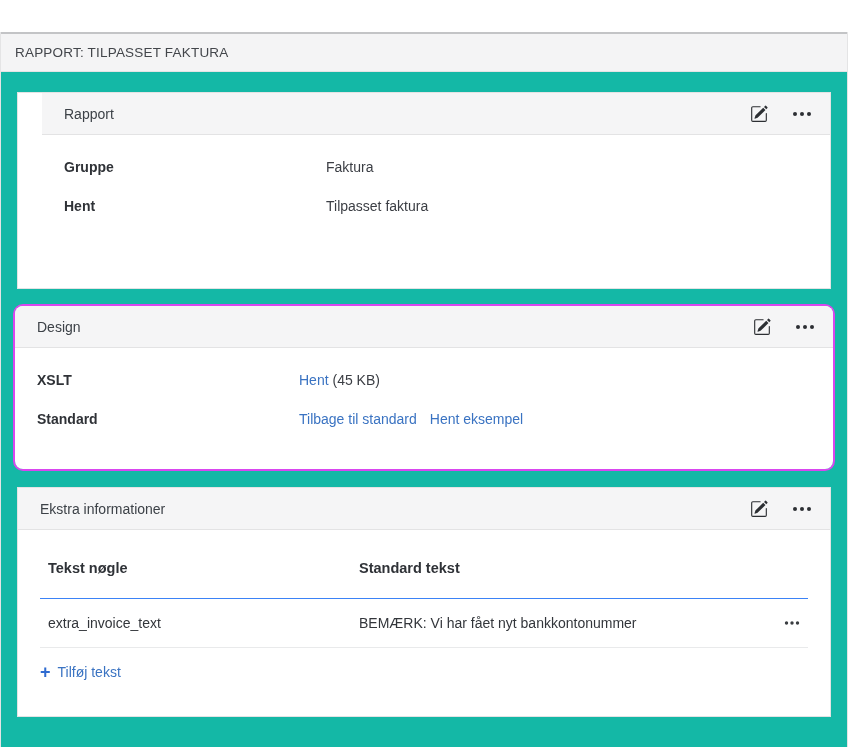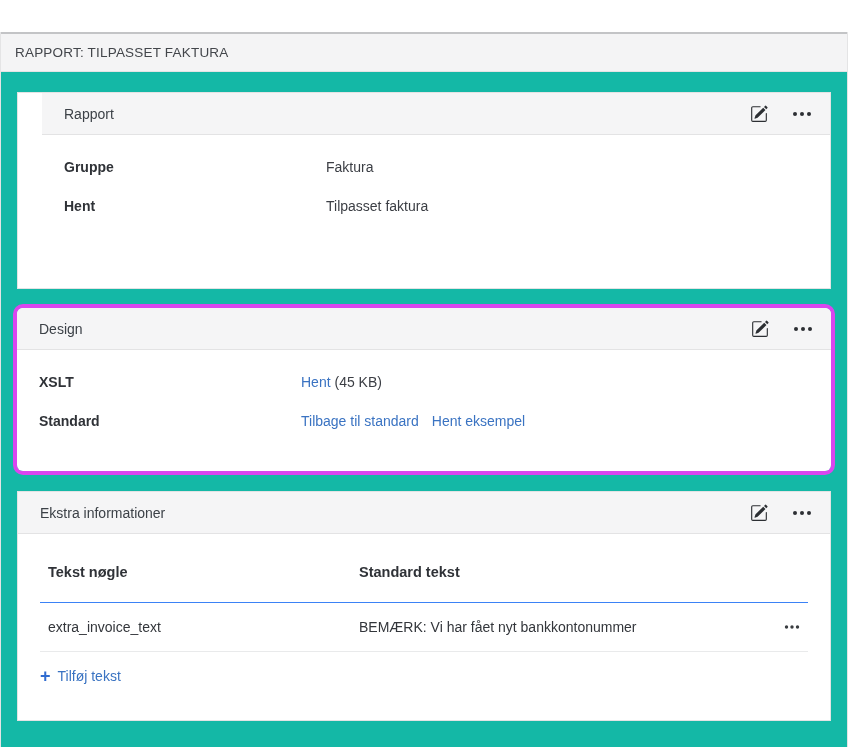--- a/index.html
+++ b/index.html
@@ -47,21 +47,21 @@
   .card-body { padding:22px 22px 30px 22px; }
   .kv-row { display:flex; margin-bottom:19px; line-height:20px; }
   .kv-row:last-child { margin-bottom:0; }
   .kv-label { flex:0 0 262px; font-weight:bold; color:#2f3237; }
   .kv-value { color:#3b3e44; }
   a.link { color:#3a73c2; text-decoration:none; cursor:pointer; }
   .stacked-links { display:flex; flex-direction:row; gap:13px; }
   
   .highlight {
     margin:15px -4px 0 -4px;
-    border:4px solid #d946ef;
+    border:2px solid #d946ef;
     border-radius:10px;
     overflow:hidden;
     background:#fff;
   }
   .highlight .card { border:none; }
   .card-design .card-body { padding-bottom:40px; }
   
   .card-ekstra { margin-top:16px; height:230px; }
   .card-ekstra .card-body { padding:20px 22px 24px 22px; }
   table.data-table { width:100%; border-collapse:collapse; }

